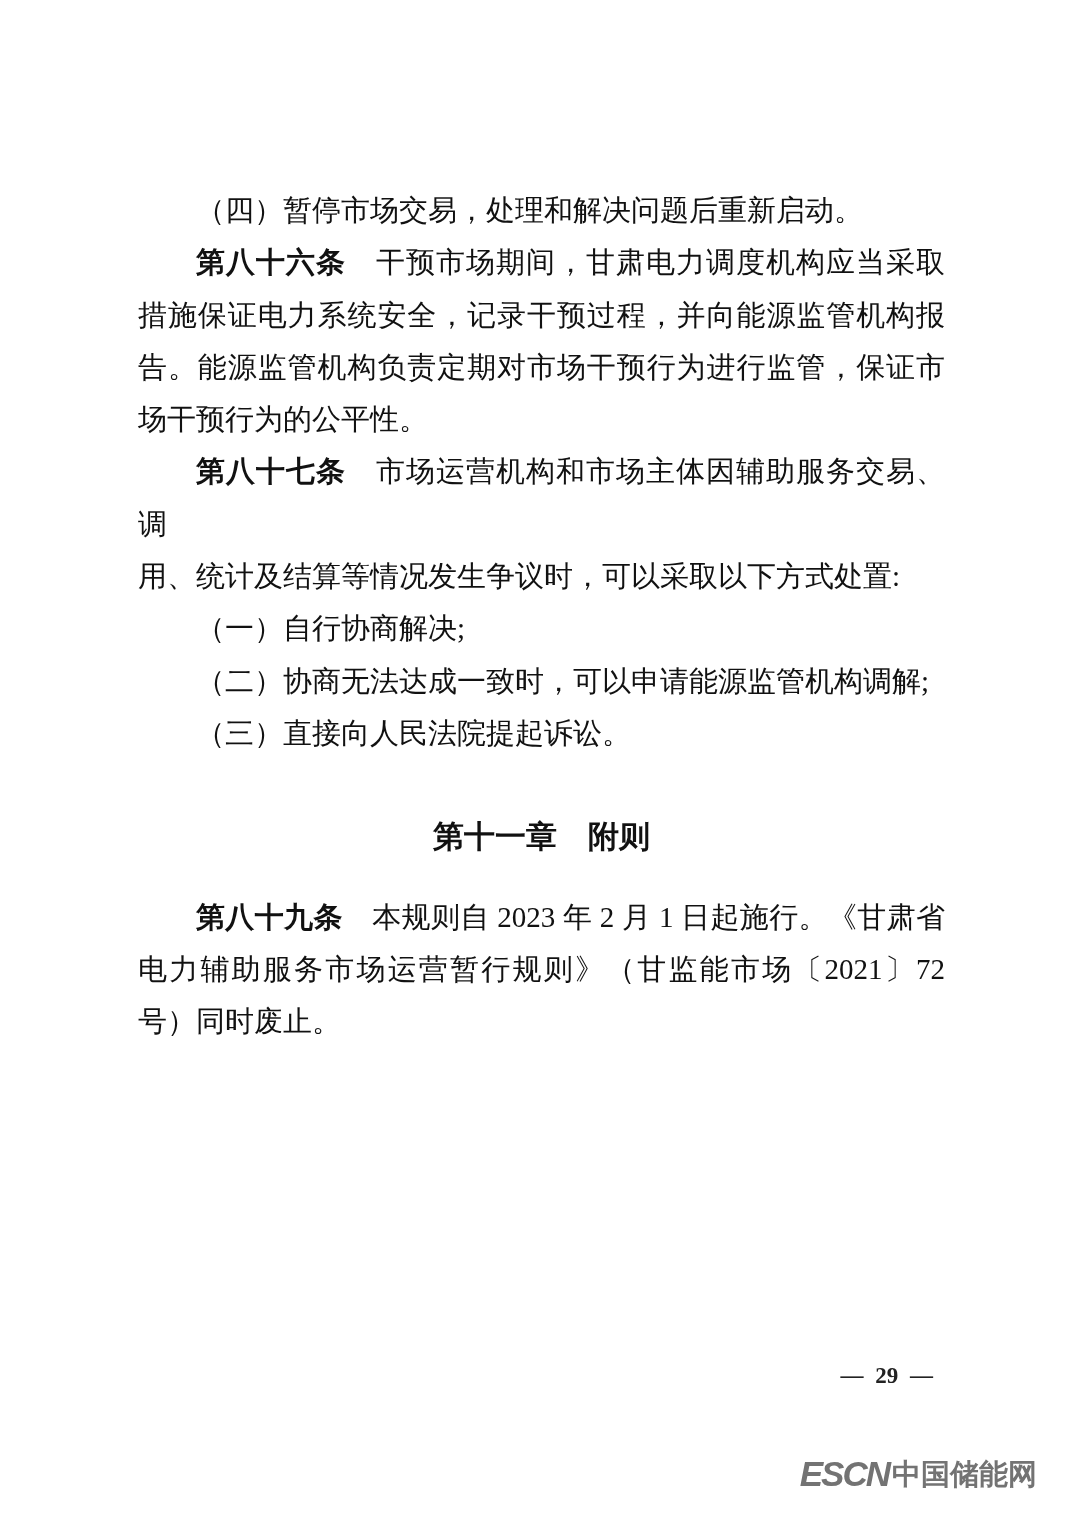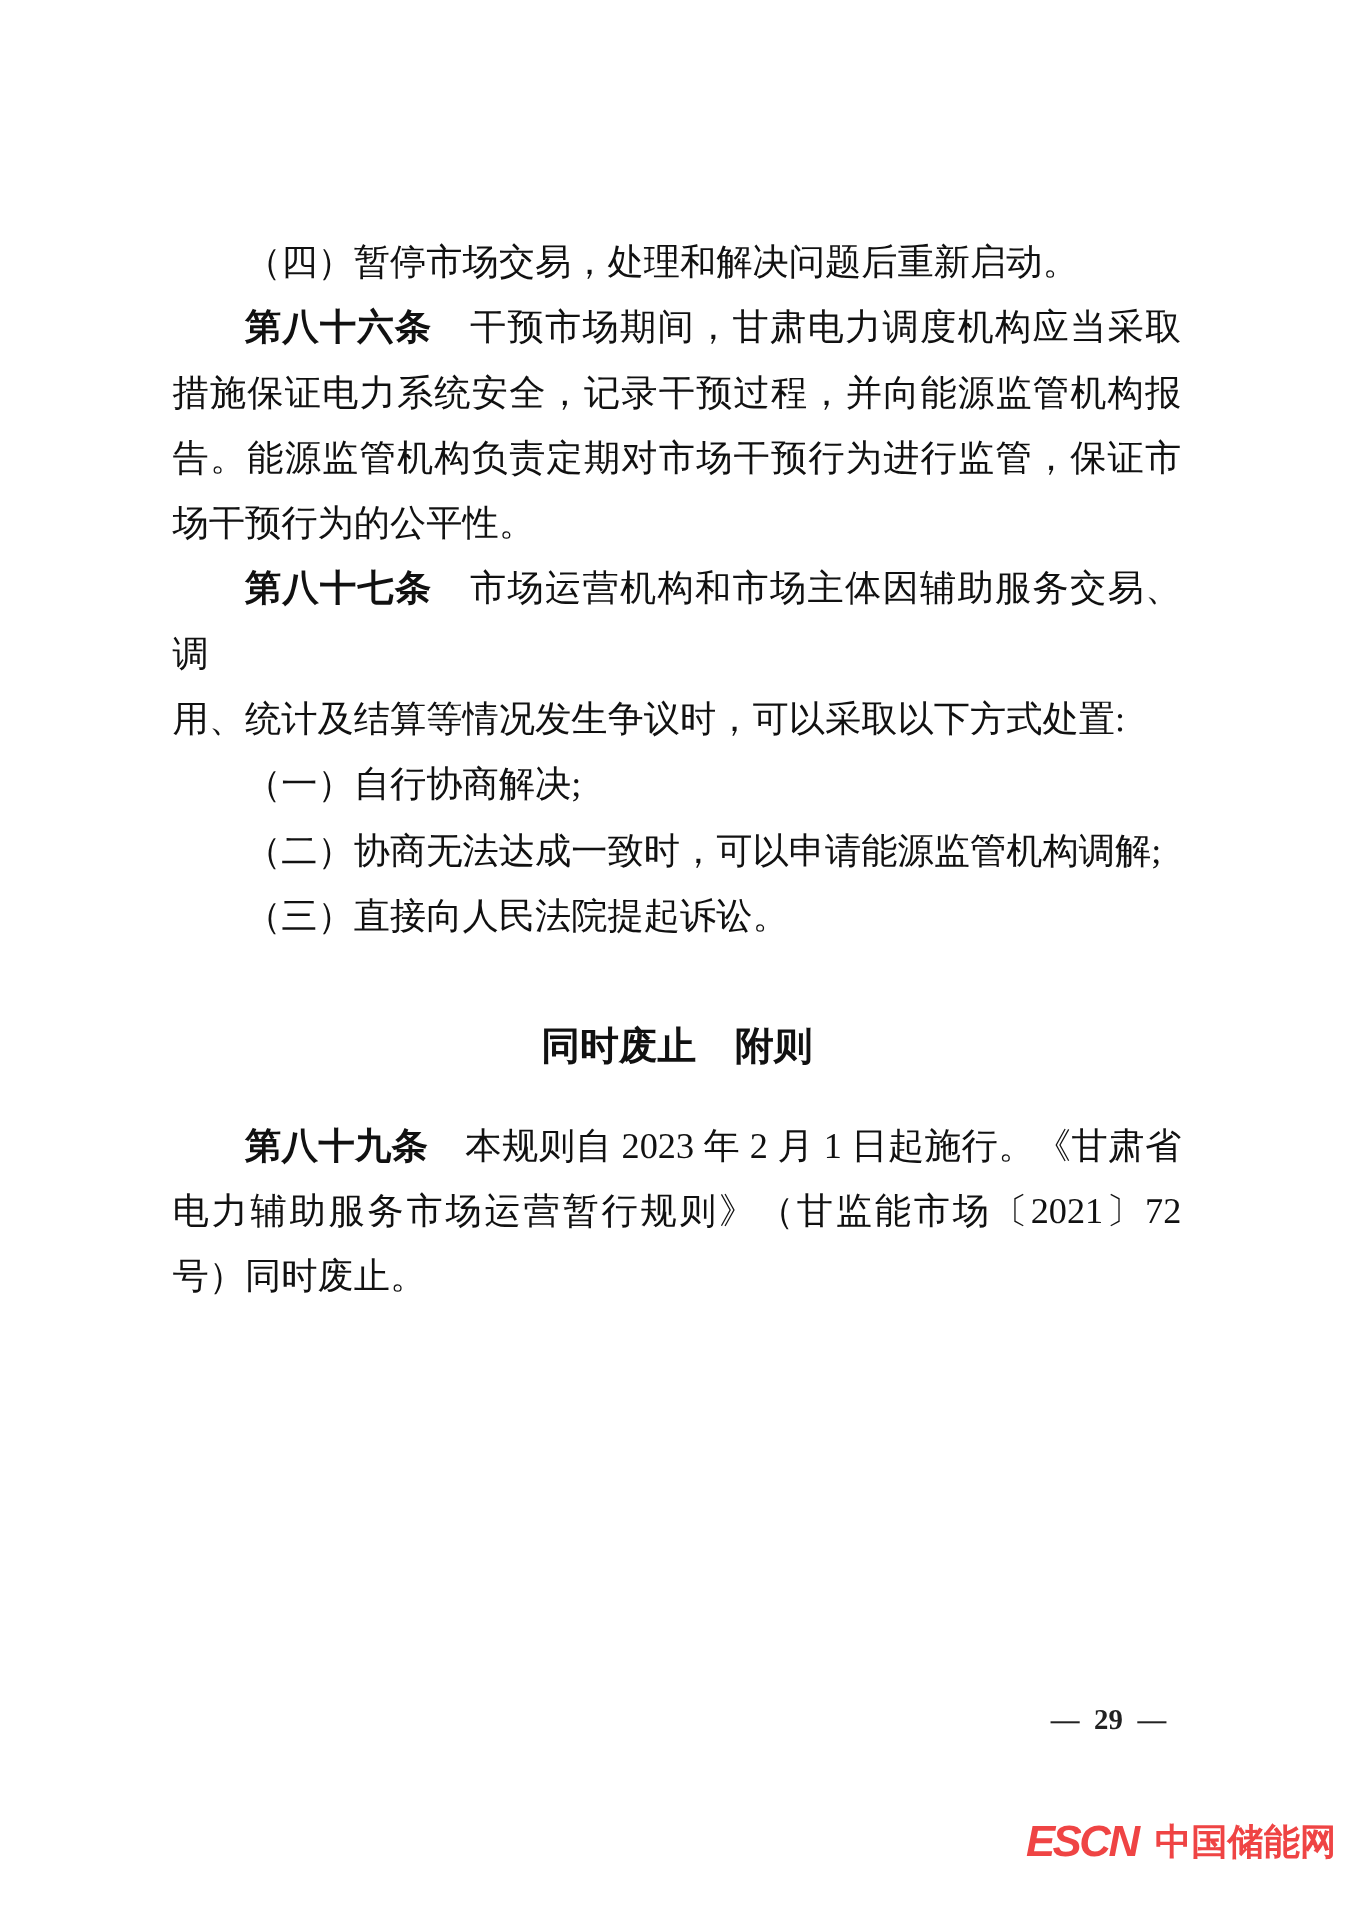--- a/index.html
+++ b/index.html
@@ -52,25 +52,25 @@
     right: 140px;
     font-size: 23px;
     line-height: 32px;
     color: #222222;
     word-spacing: 6px;
     font-weight: bold;
   }
   .logo {
     position: absolute;
     top: 1460px;
-    right: 4px;
+    right: 36px;
     display: flex;
     align-items: flex-end;
-    gap: 14px;
-    color: #ef4444;
+    gap: 3px;
+    color: #737373;
     font-family: "Liberation Sans", "DejaVu Sans", sans-serif;
     white-space: nowrap;
   }
   .logo-latin {
     font-size: 35px;
     font-weight: bold;
     font-style: italic;
     letter-spacing: -2px;
     line-height: 0.82;
   }
@@ -90,21 +90,21 @@
       <div class="line body indent"><span>（四）暂停市场交易，处理和解决问题后重新启动。</span></div>
       <div class="line body fill indent"><b>第八十六条</b><span>　干预市场期间，甘肃电力调度机构应当采取</span></div>
       <div class="line body fill"><span>措施保证电力系统安全，记录干预过程，并向能源监管机构报</span></div>
       <div class="line body fill"><span>告。能源监管机构负责定期对市场干预行为进行监管，保证市</span></div>
       <div class="line body"><span>场干预行为的公平性。</span></div>
       <div class="line body fill indent"><b>第八十七条</b><span>　市场运营机构和市场主体因辅助服务交易、调</span></div>
       <div class="line body"><span>用、统计及结算等情况发生争议时，可以采取以下方式处置:</span></div>
       <div class="line body indent"><span>（一）自行协商解决;</span></div>
       <div class="line body indent"><span>（二）协商无法达成一致时，可以申请能源监管机构调解;</span></div>
       <div class="line body indent"><span>（三）直接向人民法院提起诉讼。</span></div>
-      <div class="line heading"><b>同时废止　附则</b></div>
+      <div class="line heading"><b>第十一章　附则</b></div>
       <div class="line body fill indent"><b>第八十九条</b><span>　本规则自 2023 年 2 月 1 日起施行。《甘肃省</span></div>
       <div class="line body fill"><span>电力辅助服务市场运营暂行规则》（甘监能市场〔2021〕72</span></div>
       <div class="line body"><span>号）同时废止。</span></div>
     </div>
 
   <div class="page-number">— 29 —</div>
 
   <div class="logo">
     <span class="logo-latin">ESCN</span>
     <span class="logo-cn">中国储能网</span>

